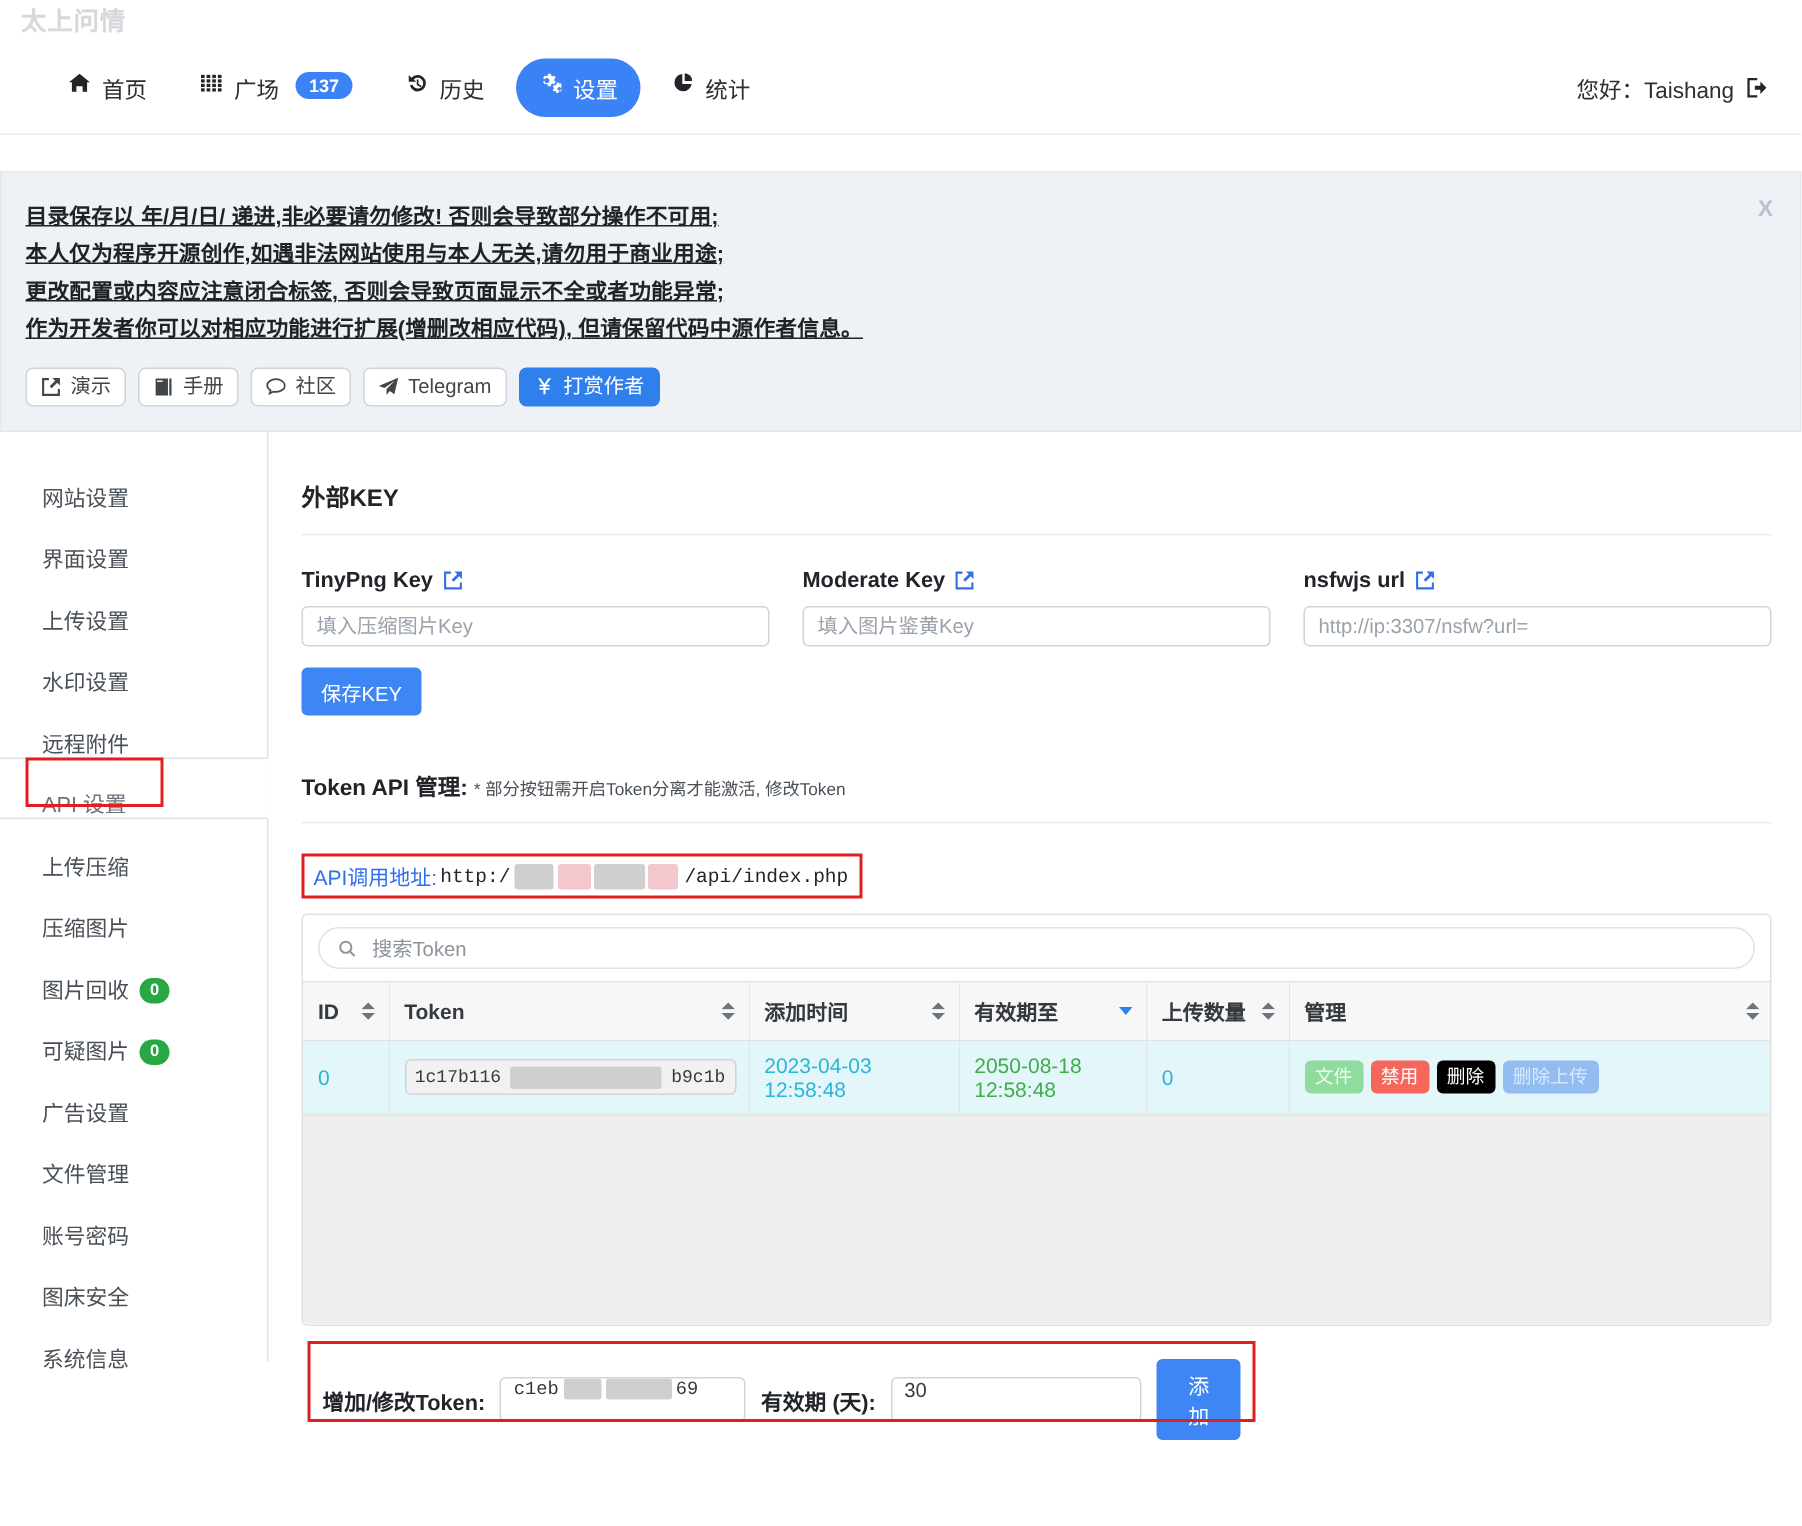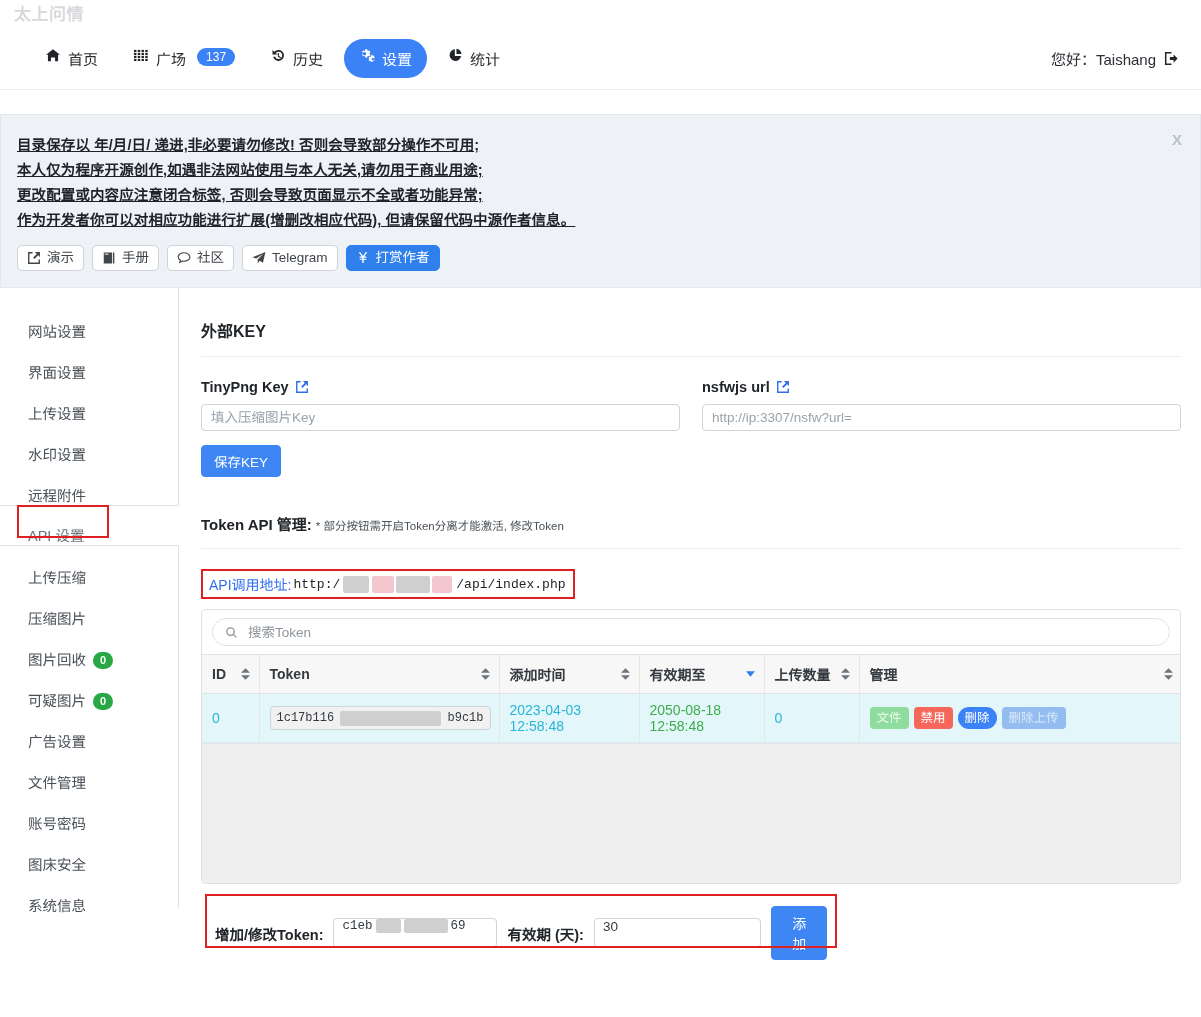--- a/index.html
+++ b/index.html
@@ -30,21 +30,21 @@
   }
   .nav-items { display: flex; align-items: center; gap: 6px; }
   .nav-link {
     display: flex; align-items: flex-start; gap: 7px;
     padding: 9px 15px; border-radius: 999px;
     color: #2b2f33; font-size: 15px; text-decoration: none; cursor: pointer;
     white-space: nowrap;
   }
   .nav-link.active { background: #3b82f6; color: #fff; }
   .nav-badge {
-    background: #3b82f6; color:#fff; font-size: 12px; font-weight:400;
+    background: #3b82f6; color:#fff; font-size: 12px; font-weight:700;
     border-radius: 999px; padding: 3px 9px; margin-left: 4px; line-height: 1;
   }
   .ico { display:inline-flex; align-items:center; justify-content:center; }
   .ico svg { display:block; }
   .nav-spacer { flex: 1; }
   .user-greet {
     display:flex; align-items:center; gap:8px;
     font-size: 15px; color:#2b2f33; cursor:pointer;
   }
 
@@ -195,21 +195,21 @@
     font-family:"Liberation Mono","DejaVu Sans Mono", monospace;
     font-size: 12px; color:#343a40; overflow:hidden; white-space:nowrap;
   }
   .mbtn {
     display:inline-block; border-radius: 4px; border: none; color:#fff;
     font-size: 12.5px; padding: 3px 7px; margin-right: 5px; cursor:pointer;
     font-family: inherit; line-height: 16px;
   }
   .mbtn.file   { background:#8fdc9e; color:#e9fbee; }
   .mbtn.ban    { background:#f4675a; }
-  .mbtn.del    { background:#3b82f6;border-radius:11px; }
+  .mbtn.del    { background:#000000; }
   .mbtn.delup  { background:#93bdf0; color:#d9e8fb; }
 
   .tbl-empty { height: 140px; background:#efefef; border-top: 1px solid #e5e5e5; }
 
   
   .addform-wrap { position: relative; margin-top: 10px; width: 640px; }
   .addform {
     display:flex; align-items:center; gap: 10px;
     padding: 12px 14px; background:#fff;
   }
@@ -430,20 +430,29 @@
           <div class="key-col"><div class="key-label">
               <span>TinyPng Key</span>
               <span class="lnk">
                 <svg width="14" height="14" viewBox="0 0 16 16" fill="#2f6fed">
                   <path d="M6.4 1.2H1.2v13.6h13.6V9.6h-1.6v3.6H2.8V2.8h3.6z"></path>
                   <path d="M9.1 1.2h5.7v5.7l-2.1-2.1-4.2 4.2-1.5-1.5 4.2-4.2z"></path>
                 </svg>
               </span>
             </div><input class="fld" placeholder="填入压缩图片Key" style=""></div>
           <div class="key-col"><div class="key-label">
+              <span>Moderate Key</span>
+              <span class="lnk">
+                <svg width="14" height="14" viewBox="0 0 16 16" fill="#2f6fed">
+                  <path d="M6.4 1.2H1.2v13.6h13.6V9.6h-1.6v3.6H2.8V2.8h3.6z"></path>
+                  <path d="M9.1 1.2h5.7v5.7l-2.1-2.1-4.2 4.2-1.5-1.5 4.2-4.2z"></path>
+                </svg>
+              </span>
+            </div><input class="fld" placeholder="填入图片鉴黄Key" style=""></div>
+          <div class="key-col"><div class="key-label">
               <span>nsfwjs url</span>
               <span class="lnk">
                 <svg width="14" height="14" viewBox="0 0 16 16" fill="#2f6fed">
                   <path d="M6.4 1.2H1.2v13.6h13.6V9.6h-1.6v3.6H2.8V2.8h3.6z"></path>
                   <path d="M9.1 1.2h5.7v5.7l-2.1-2.1-4.2 4.2-1.5-1.5 4.2-4.2z"></path>
                 </svg>
               </span>
             </div><input class="fld" placeholder="http://ip:3307/nsfw?url=" style=""></div>
         </div>
       <div class="save-key-wrap">

